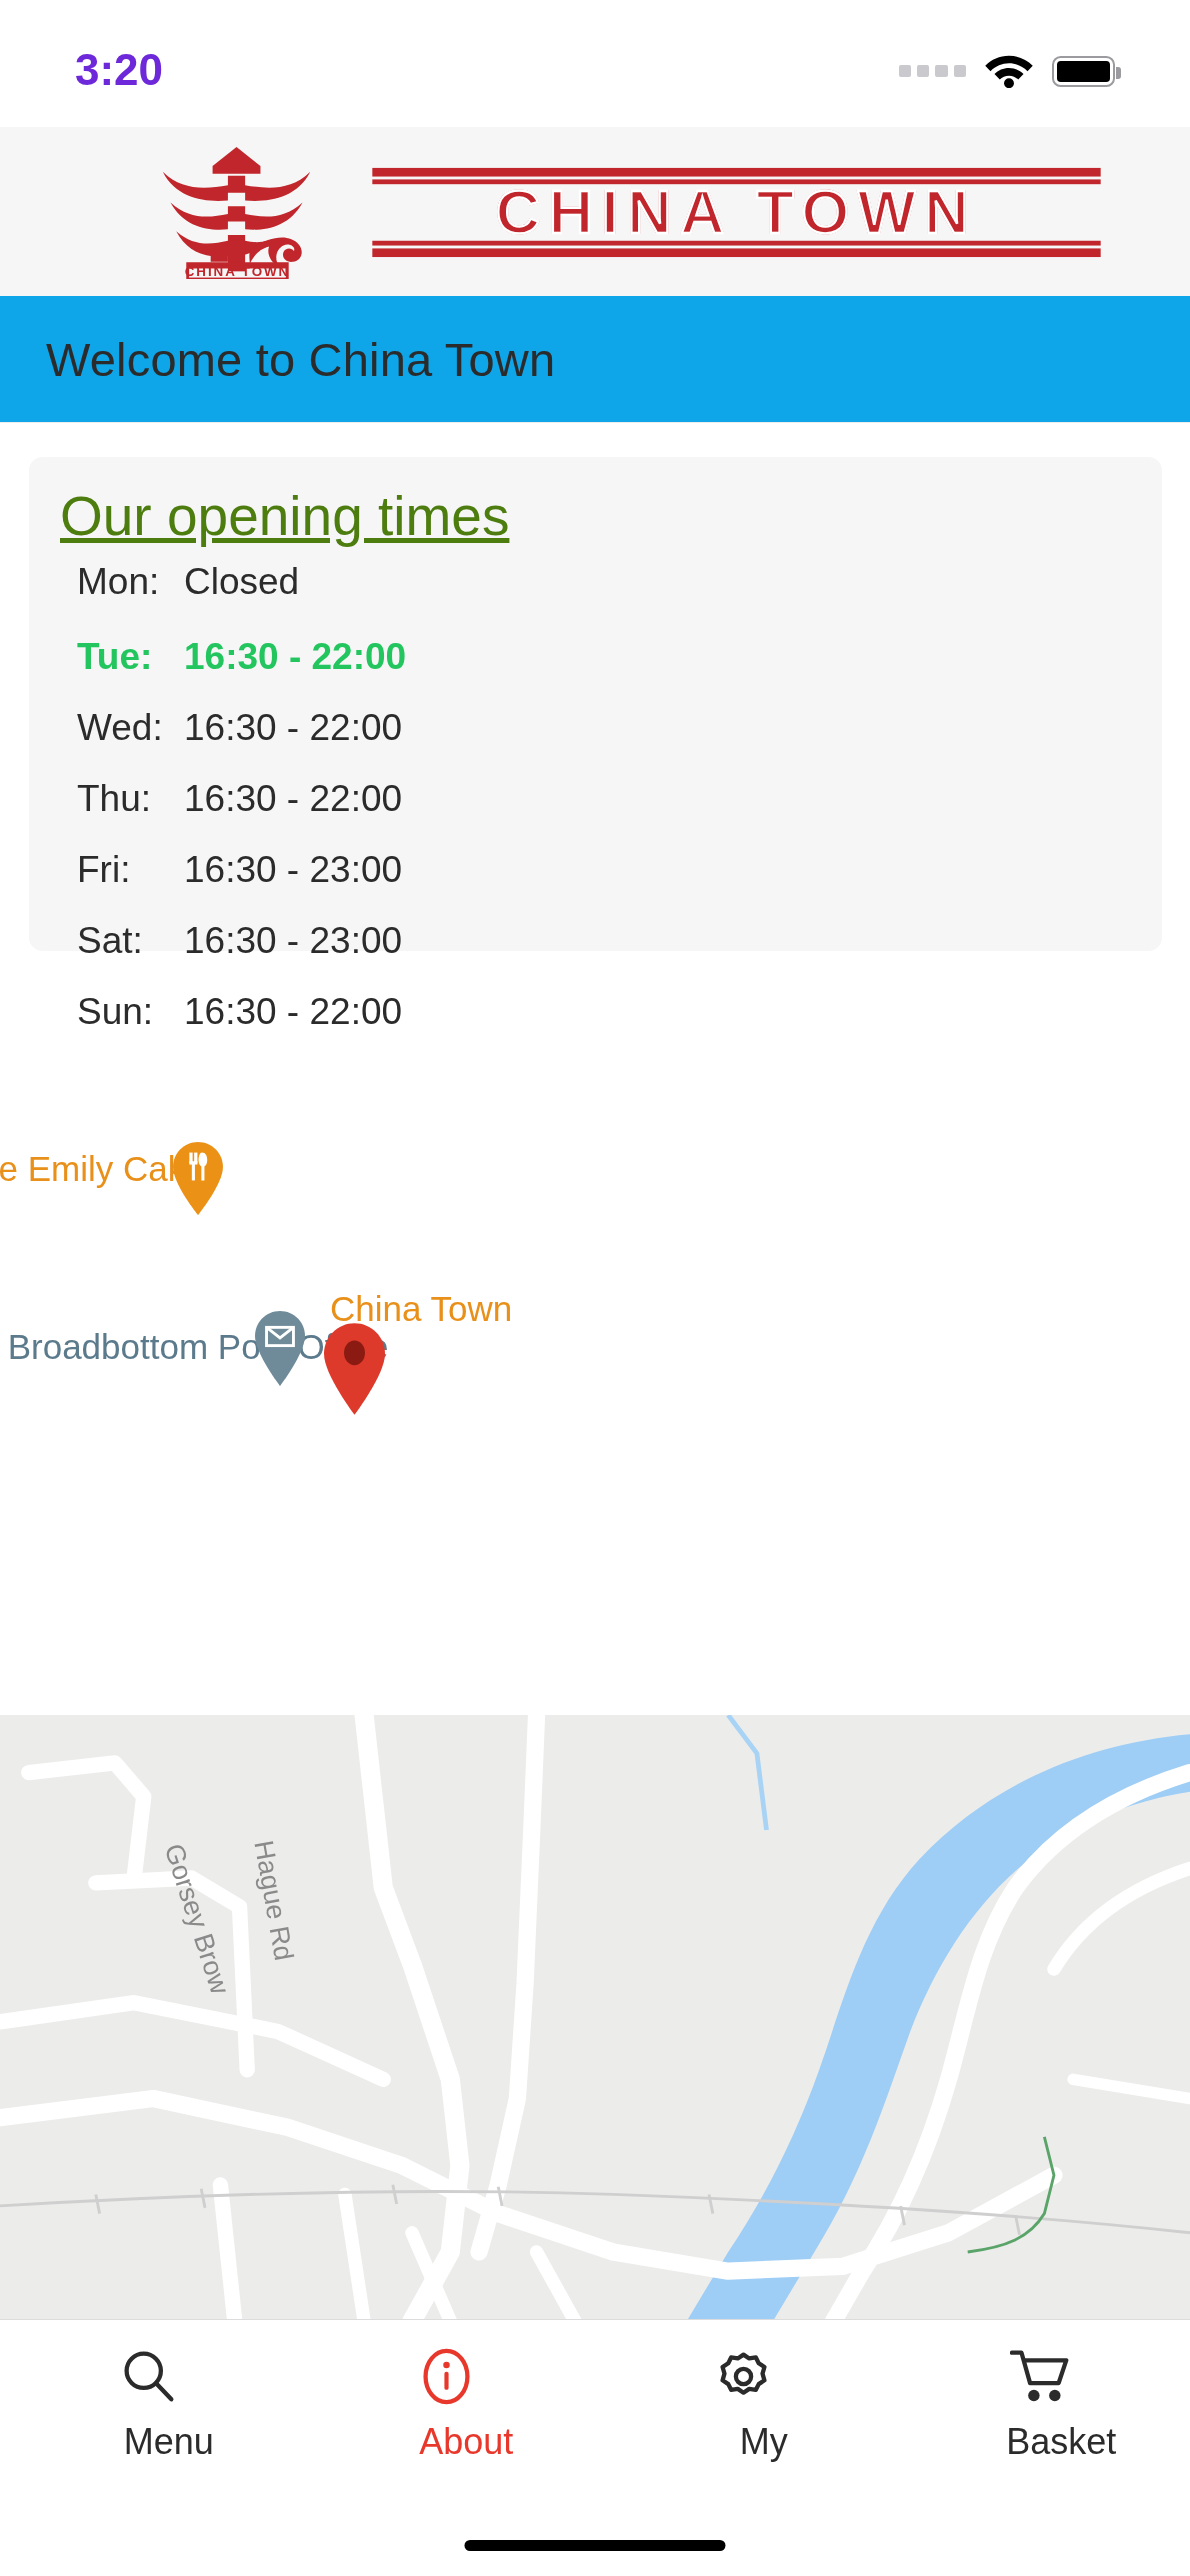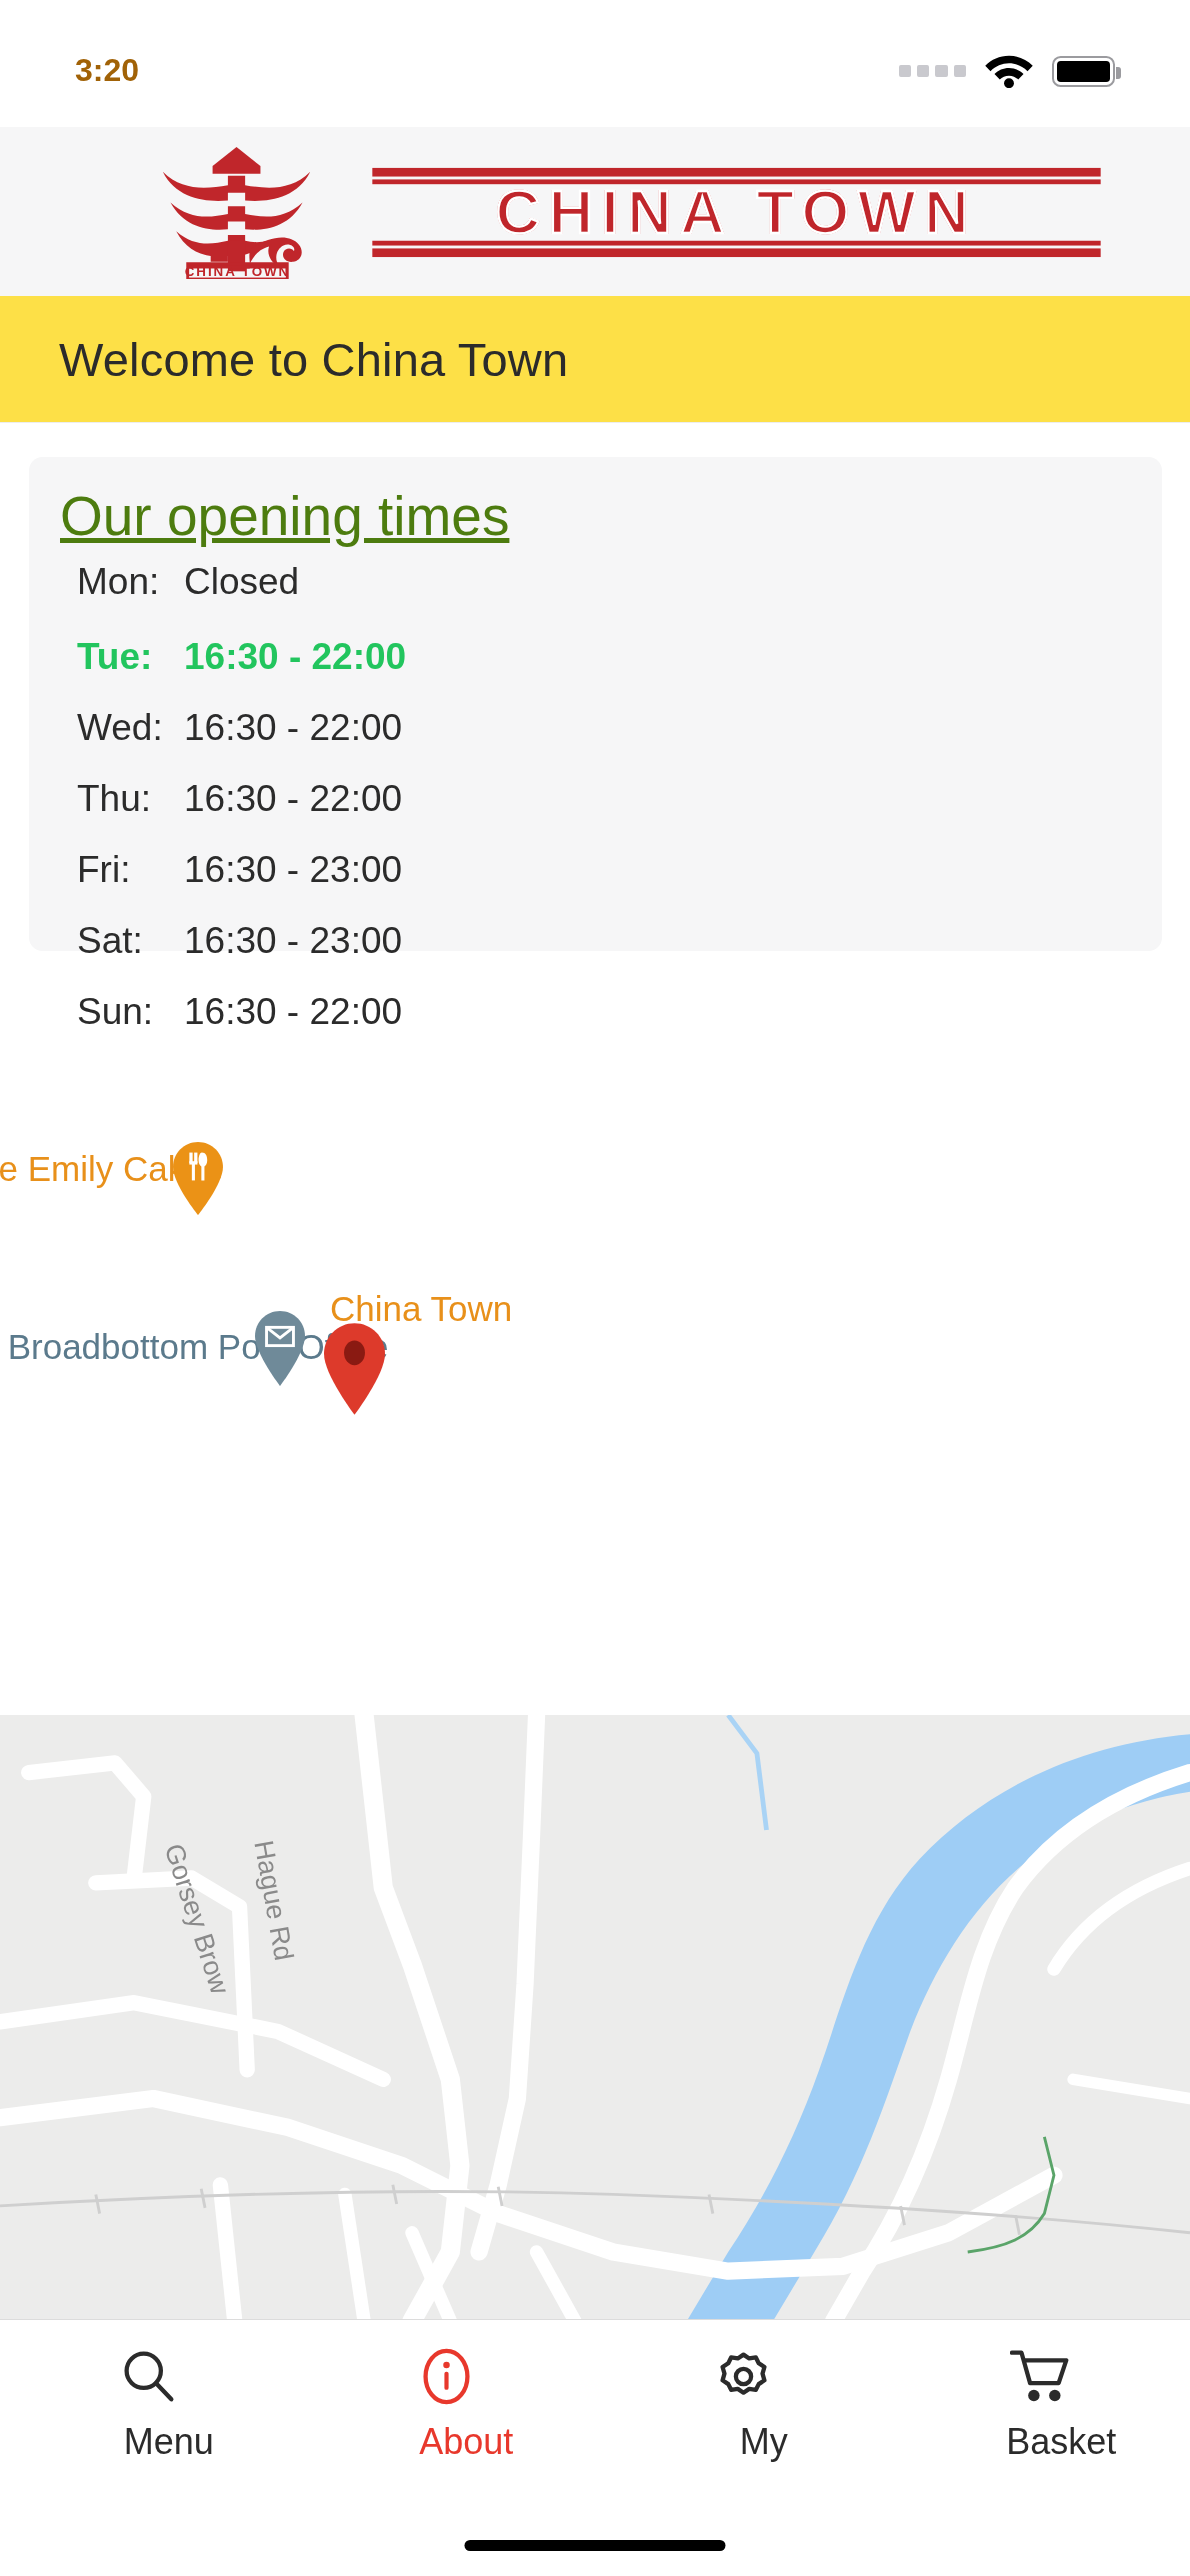--- a/index.html
+++ b/index.html
@@ -12,21 +12,21 @@
   .phone { position:relative; width:1190px; height:2576px; background:#fff; }
 
   
   .statusbar {
     height:127px; width:100%;
     display:flex; align-items:center; justify-content:space-between;
     padding:0 75px 0 75px;
     background:#ffffff;
   }
   .status-time {
-    font-size:32px; font-weight:600; color:#a16207;
+    font-size:44px; font-weight:600; color:#6d28d9;
     letter-spacing:0px; margin-top:13.4px;
   }
   .status-right { display:flex; align-items:center; gap:17px; margin-top:15.3px; }
   .sig-dots { display:flex; gap:5.8px; align-items:flex-end; }
   .sig-dots i { display:block; width:12.5px; height:12.5px; background:#c9c9ce; border-radius:1.9px; }
   .wifi { display:block; }
   .battery {
     width:63px; height:31px; border:2.9px solid #9b9b9f; border-radius:8.6px;
     padding:2.9px; position:relative;
   }
@@ -43,23 +43,23 @@
     display:flex; align-items:center;
     padding-left:153px;
   }
   .logo-wrap { display:flex; align-items:center; gap:13.4px; }
   .logo-mark { width:168px; height:134px; }
   .logo-word { height:92px; }
 
   
   .welcome-bar {
     height:127px; width:100%;
-    background:#fde047;
+    background:#0ea5e9;
     display:flex; align-items:center;
-    padding-left:59px;
+    padding-left:46px;
     border-bottom:1.9px solid #ededee;
     text-align:right;
   }
   .welcome-text {
     font-size:47px; color:#2b2b2b; font-weight:400; letter-spacing:0.2px;
   }
 
   
   .card {
     position:absolute; left:29px; width:1133px;

